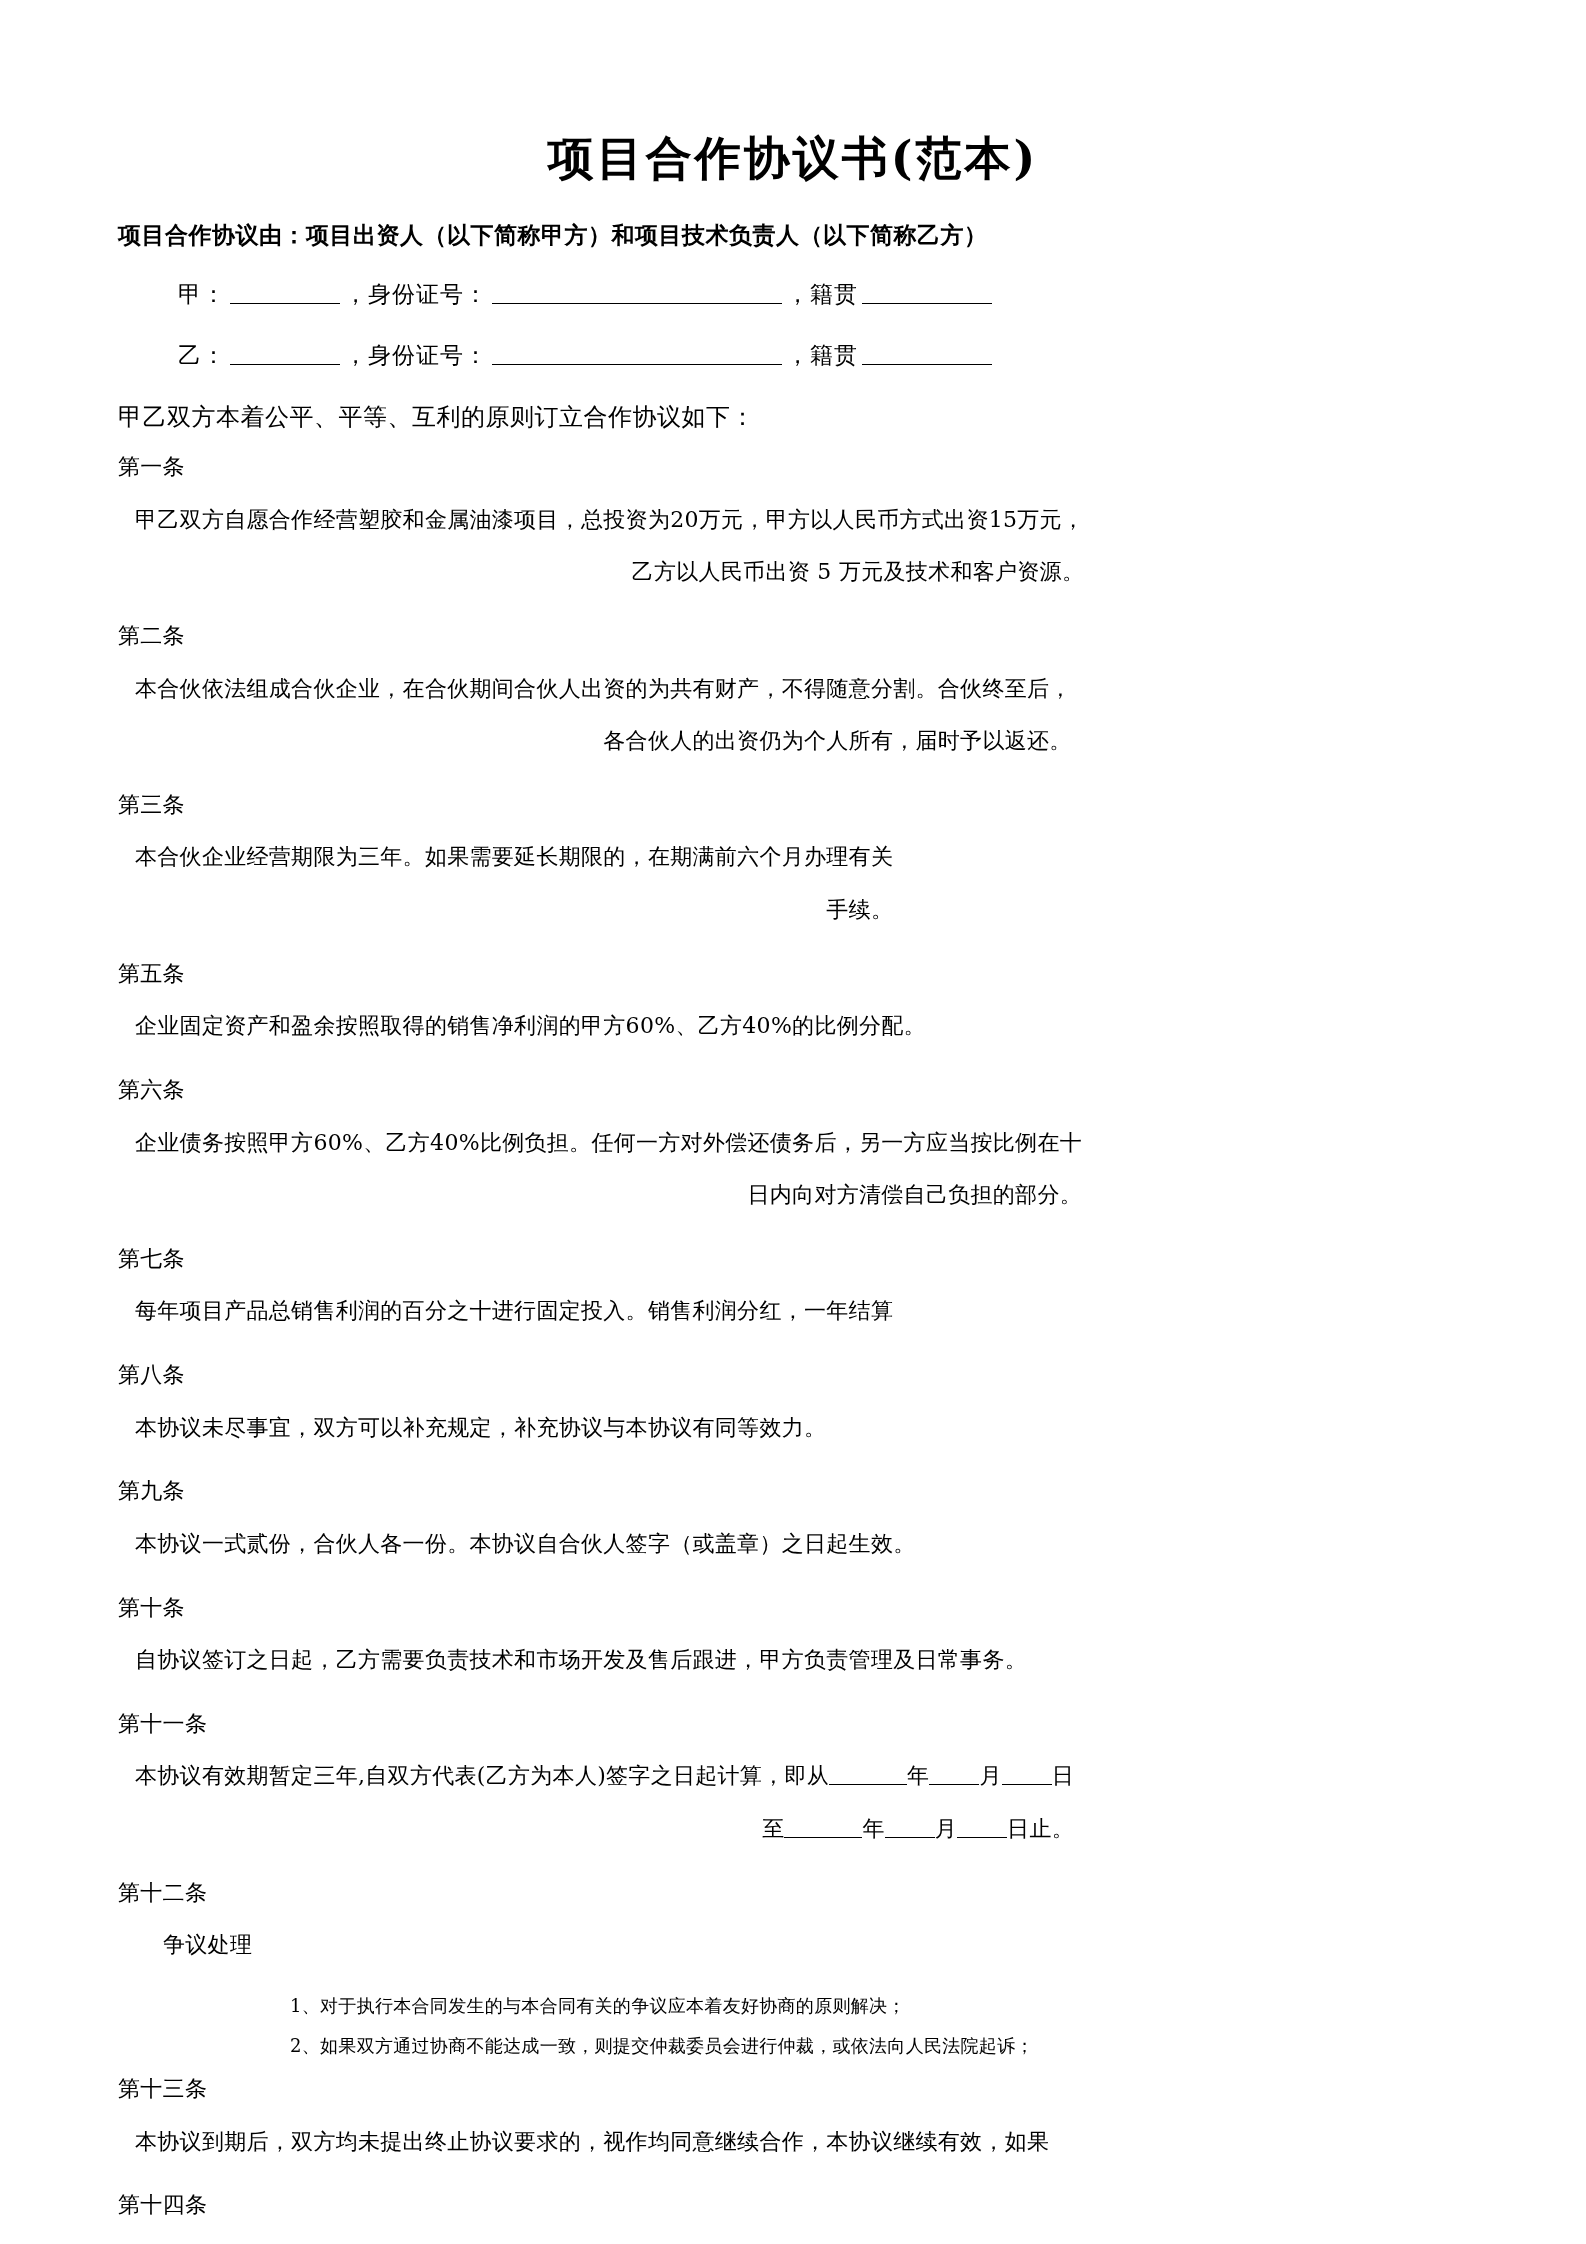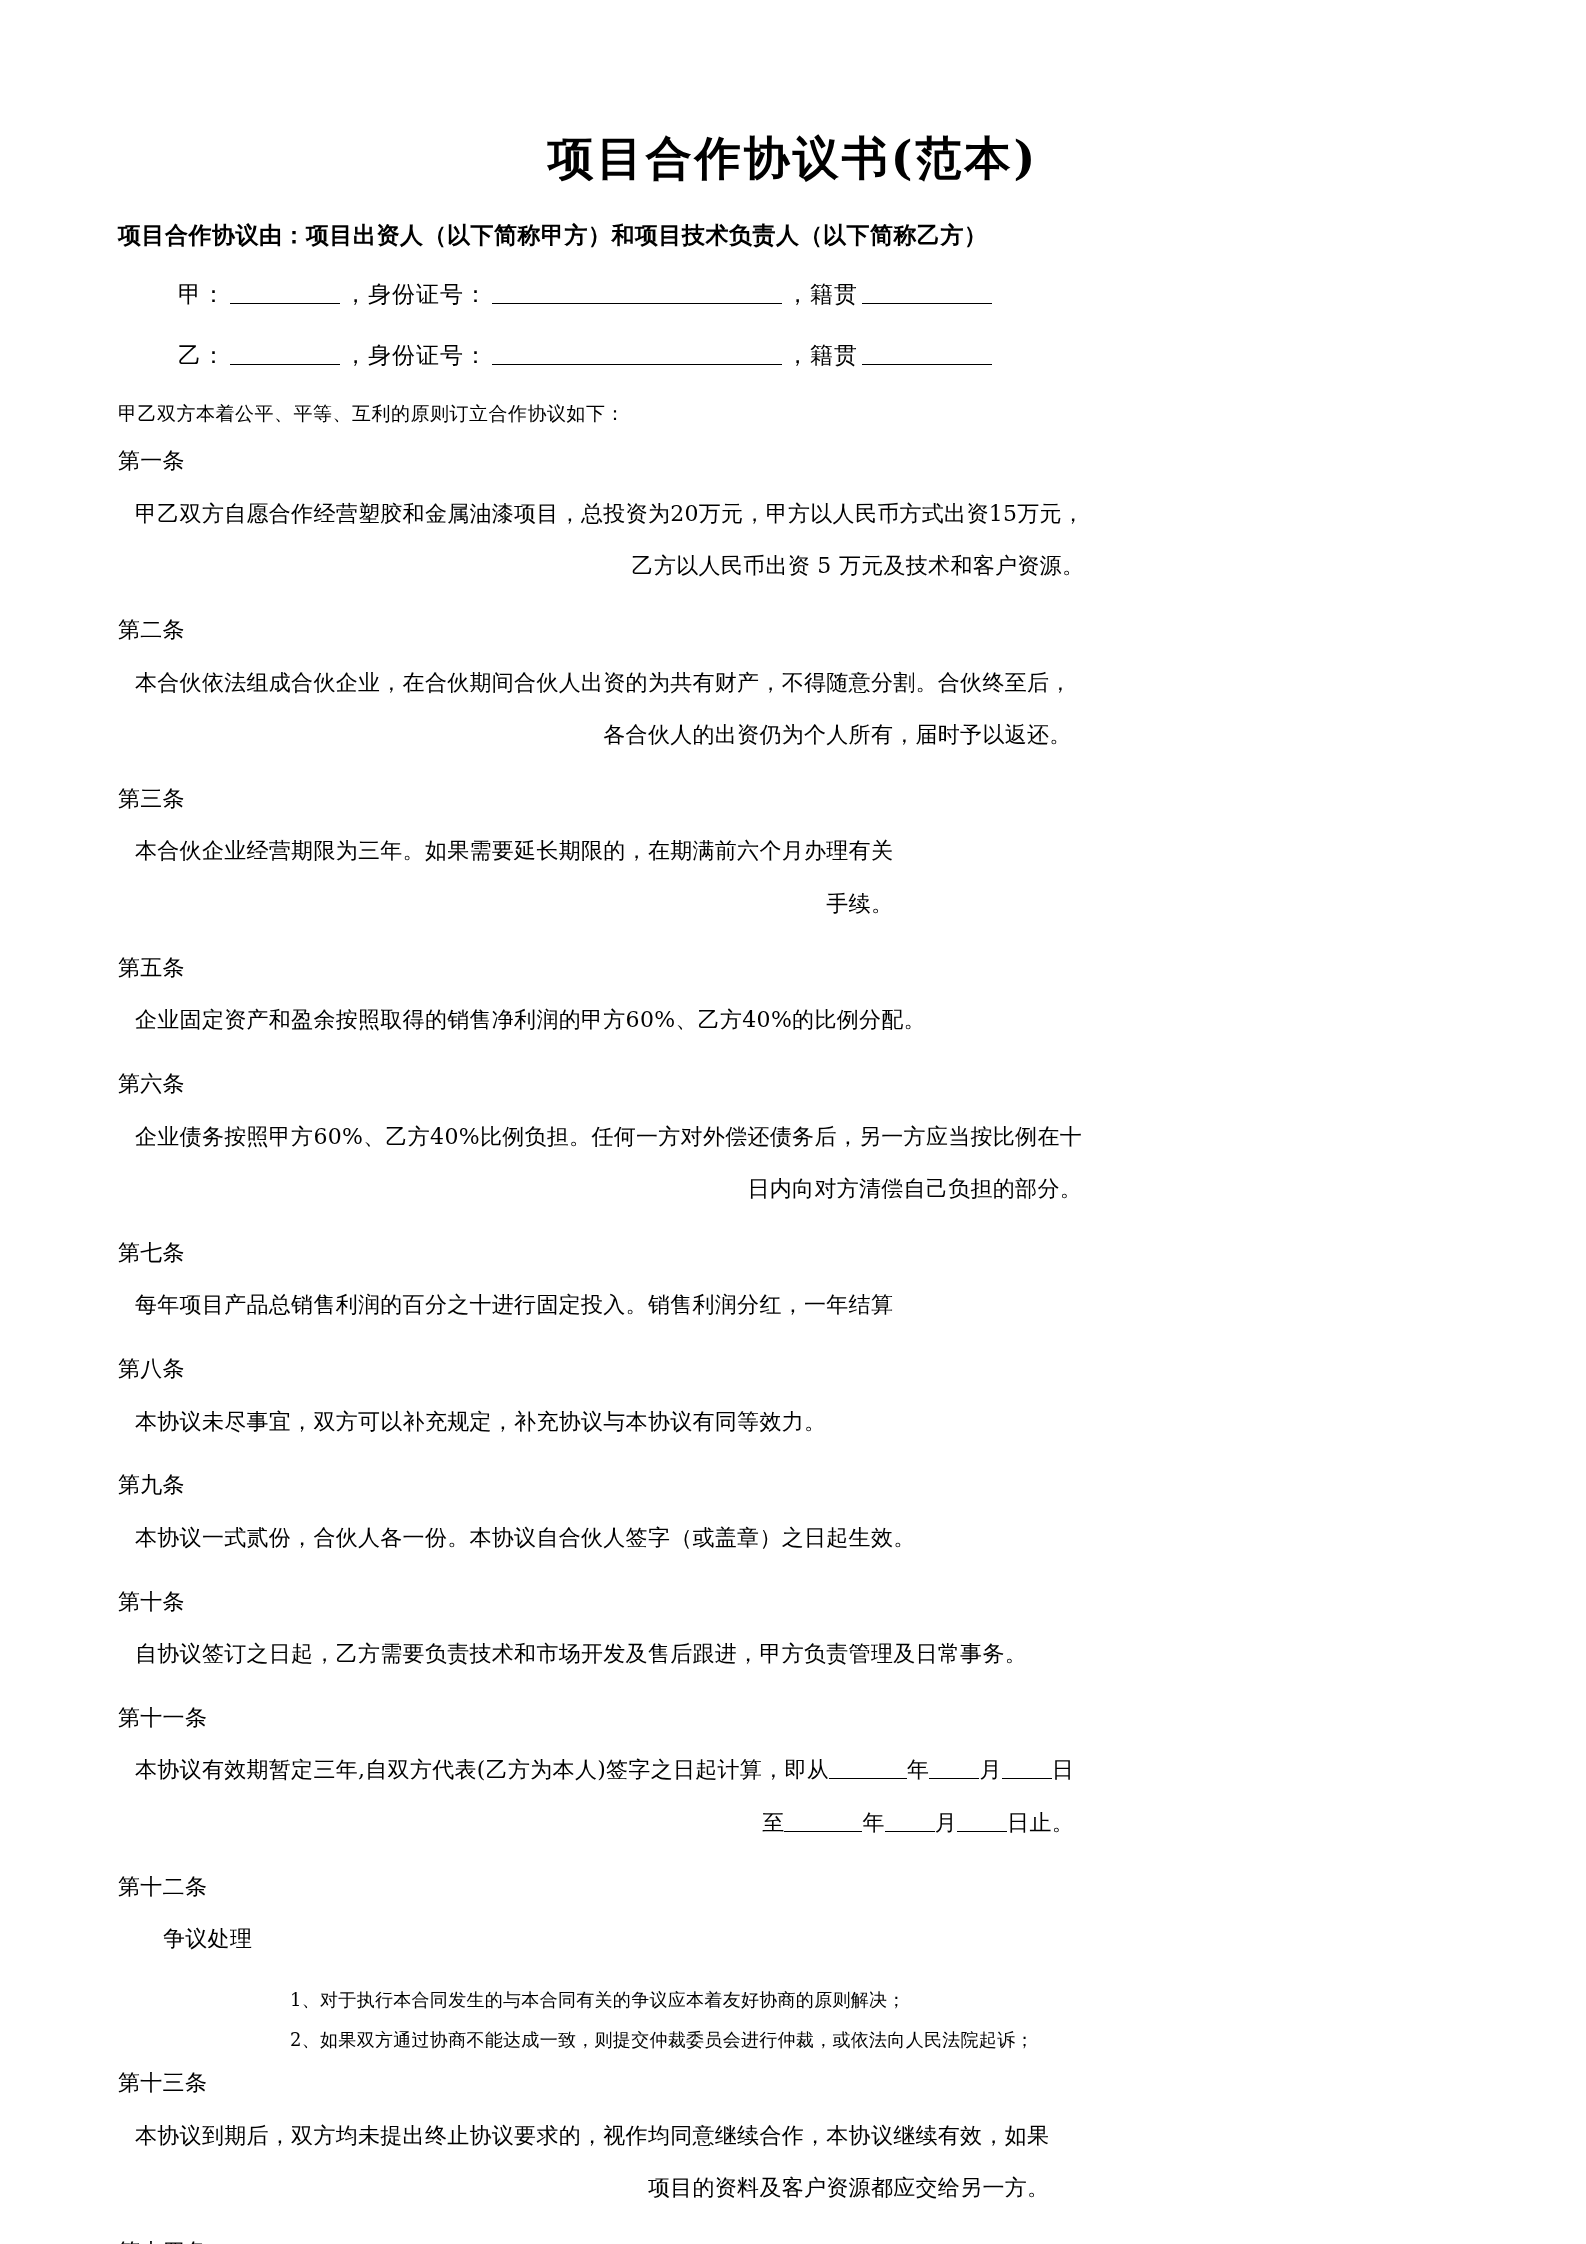--- a/index.html
+++ b/index.html
@@ -59,21 +59,21 @@
     vertical-align: -2px;
   }
   .blank-e {
     display: inline-block;
     width: 130px;
     border-bottom: 1.5px solid #000;
     margin: 0 4px;
     vertical-align: -2px;
   }
   .intro {
-    font-size: 19px;
+    font-size: 24px;
     margin: 0 0 16px 0;
     letter-spacing: 0.5px;
   }
   .clause {
     display: flex;
     align-items: flex-start;
     font-size: 22px;
     line-height: 1.62;
     margin-bottom: 11px;
     letter-spacing: 0.3px;
@@ -216,21 +216,20 @@
     </div>
   </div>
 
   <p class="sub-item">1、对于执行本合同发生的与本合同有关的争议应本着友好协商的原则解决；</p>
   <p class="sub-item">2、如果双方通过协商不能达成一致，则提交仲裁委员会进行仲裁，或依法向人民法院起诉；</p>
 
   <div class="clause">
     <span class="num wide">第十三条</span>
     <div class="body">
       <p>本协议到期后，双方均未提出终止协议要求的，视作均同意继续合作，本协议继续有效，如果</p>
-      <p>项目的资料及客户资源都应交给另一方。</p>
     </div>
   </div>
 
   <div class="clause heading-clause">
     <span class="num wide">第十四条</span>
     <div class="body">
       <p>违约处理</p>
     </div>
   </div>
 

